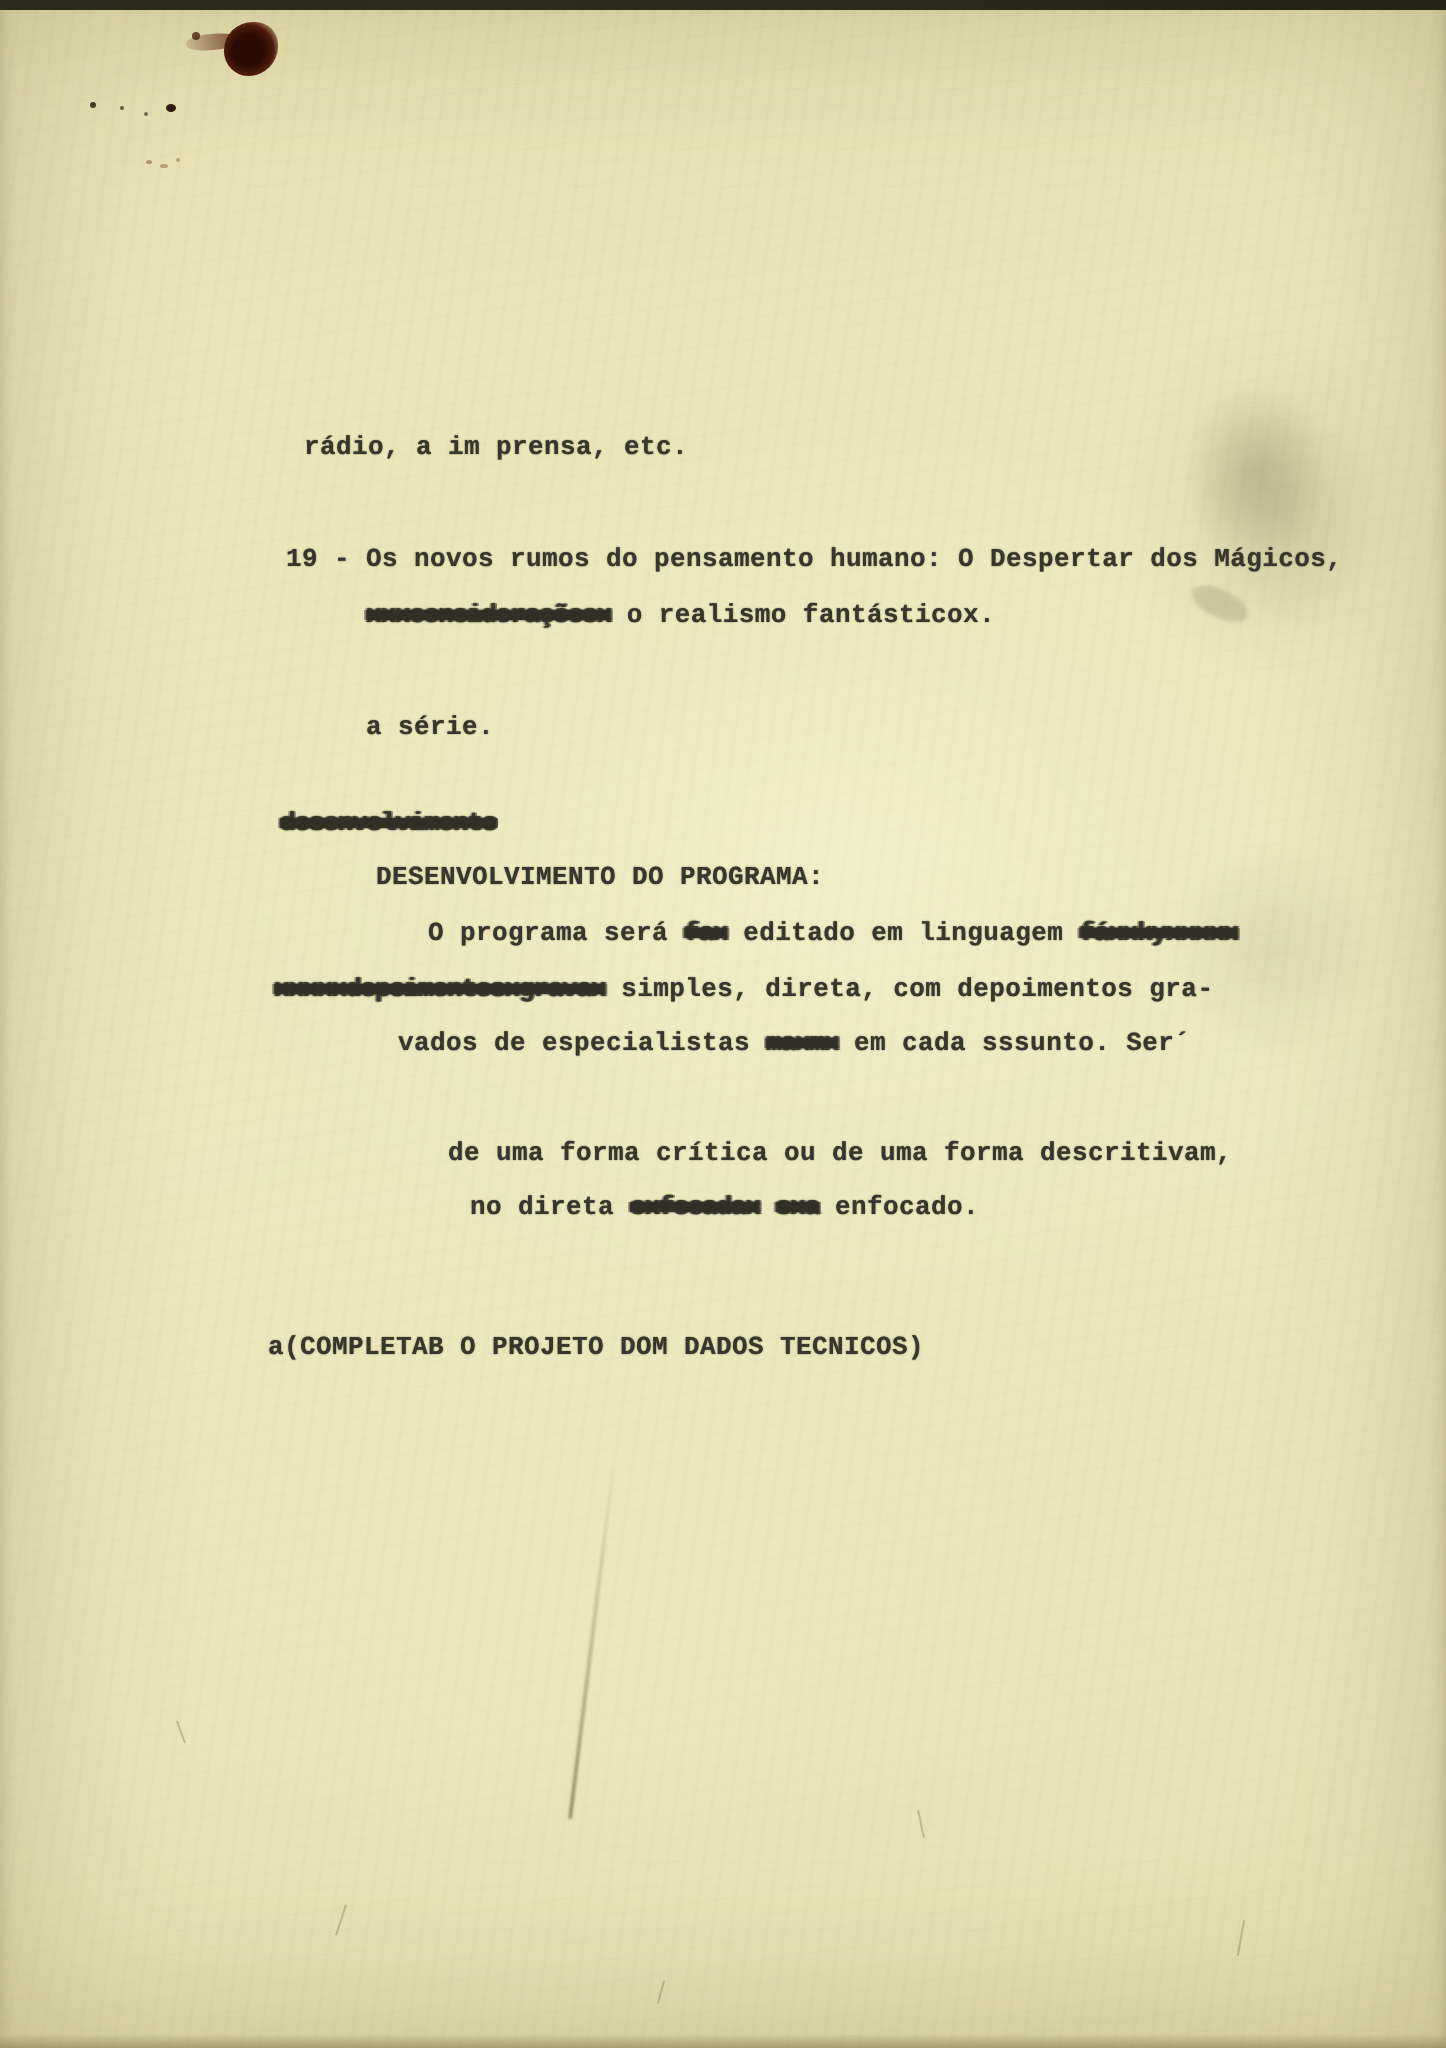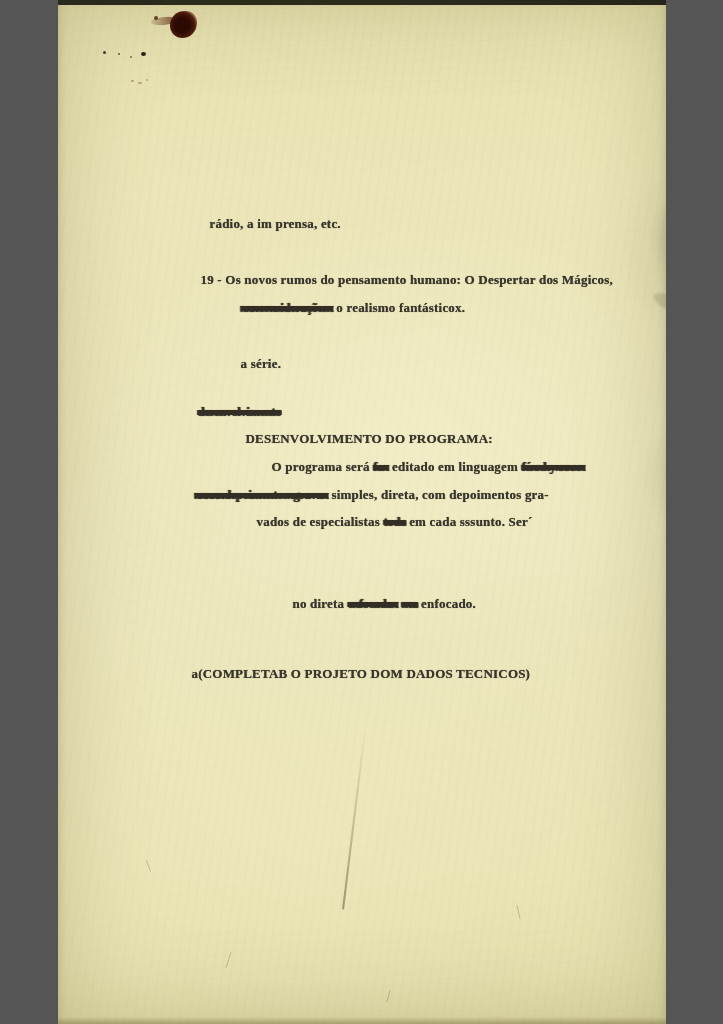--- a/index.html
+++ b/index.html
@@ -1,28 +1,28 @@
 <!DOCTYPE html>
 <html><head>
 <meta charset="utf-8">
 <style>
   html,body{margin:0;padding:0;background:#555;}
   .page{
     position:relative;
-    width:608px;height:1024px;
+    width:723px;height:1024px;
     margin:0 auto;
     overflow:hidden;
     background:
       radial-gradient(ellipse 420px 300px at 58% 42%, rgba(255,252,224,0.30), transparent 75%),
       radial-gradient(ellipse 500px 400px at 40% 80%, rgba(250,246,210,0.18), transparent 75%),
       repeating-linear-gradient(98deg, rgba(125,115,70,0.025) 0 2px, transparent 2px 9px),
       repeating-linear-gradient(172deg, rgba(125,115,70,0.02) 0 1px, transparent 1px 11px),
       linear-gradient(180deg,#e7e1b0 0%, #ebe5b8 18%, #ece7bd 55%, #e9e3b4 85%, #e4deac 100%);
     box-shadow: inset 0 0 90px rgba(110,100,55,0.28), inset 0 0 8px rgba(90,80,40,0.25);
-    font-family:Liberation Serif, serif;
+    font-family:Liberation Mono, monospace;
   }
   .edge-top{position:absolute;left:0;top:0;width:723px;height:5px;
     background:linear-gradient(90deg,#2a281a,#3a382615 30%,#2c2a1c 55%,#242214 100%);
     background-color:#2c2a1b;}
   .edge-bottom{position:absolute;left:0;bottom:0;width:723px;height:7px;
     background:linear-gradient(180deg, rgba(140,132,80,0.0), rgba(130,122,72,0.45));}
 
   
   .line{
     position:absolute;
@@ -116,22 +116,23 @@
   <div class="line" style="left:183px;top:356px;">a série.</div>
 
   <div class="line" style="left:140px;top:404px;"><span class="struck">desenvolvimento</span></div>
 
   <div class="line" style="left:140px;top:431px;padding-left:48px;">DESENVOLVIMENTO DO PROGRAMA:</div>
 
   <div class="line" style="left:214px;top:459px;"><span>O programa será </span><span class="struck">fax</span><span> editado em linguagem </span><span class="struck">fáxxkyxxxxx</span></div>
 
   <div class="line" style="left:137px;top:487px;"><span class="struck">xxxxxdepoimentosxgravax</span><span> simples, direta, com depoimentos gra-</span></div>
 
-  <div class="line" style="left:199px;top:514px;"><span>vados de especialistas </span><span class="struck">toda</span><span> em cada sssunto. Ser´</span></div>
+  <div class="line" style="left:199px;top:514px;"><span>vados de especialistas </span><span class="struck">maxmx</span><span> em cada sssunto. Ser´</span></div>
 
 
+  <div class="line" style="left:224px;top:569px;">de uma forma crítica ou de uma forma descritivam,</div>
 
   <div class="line" style="left:235px;top:596px;"><span>no direta </span><span class="struck">exfocadax</span><span> </span><span class="struck">sxa</span><span> enfocado.</span></div>
 
   <div class="line" style="left:134px;top:666px;">a(COMPLETAB O PROJETO DOM DADOS TECNICOS)</div>
 
   <div class="artifact edge-bottom"></div>
 </div>
 
 </body></html>

